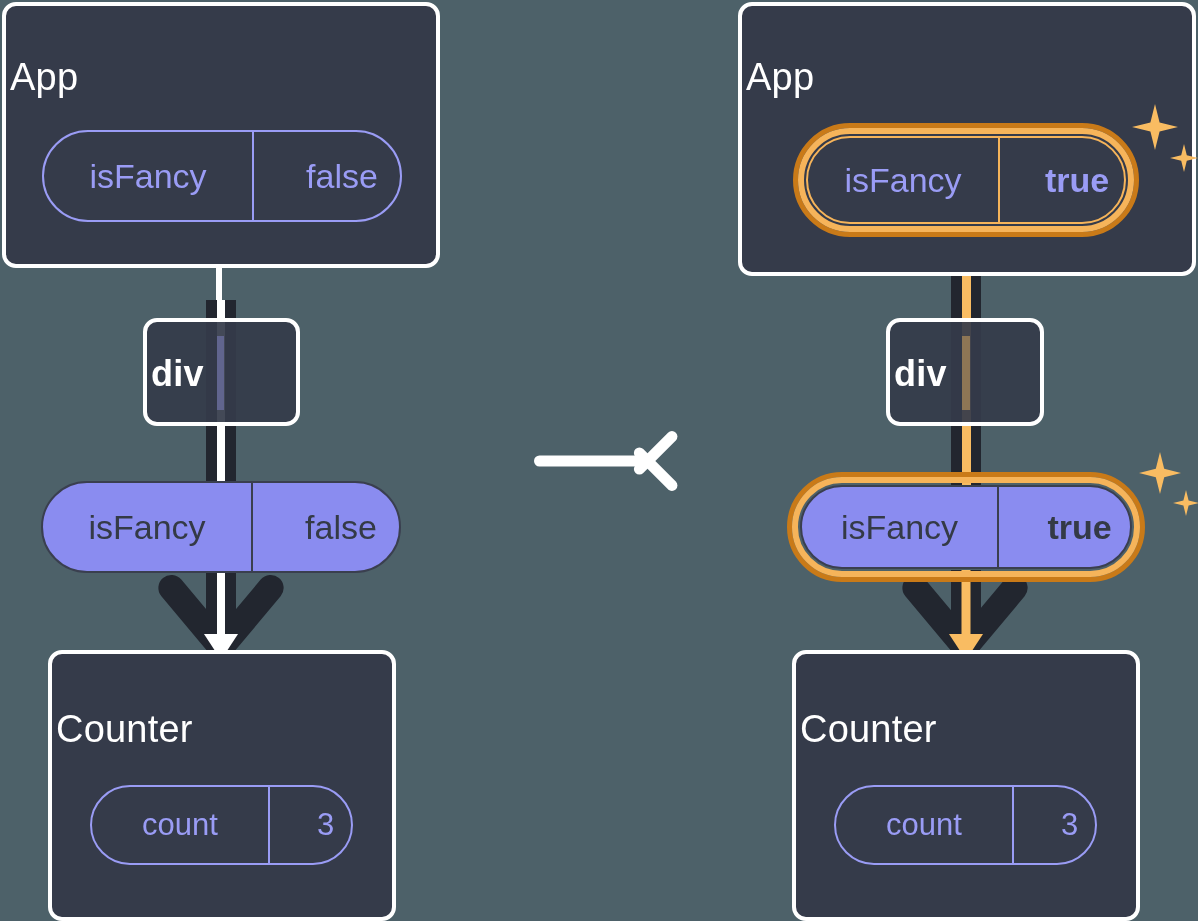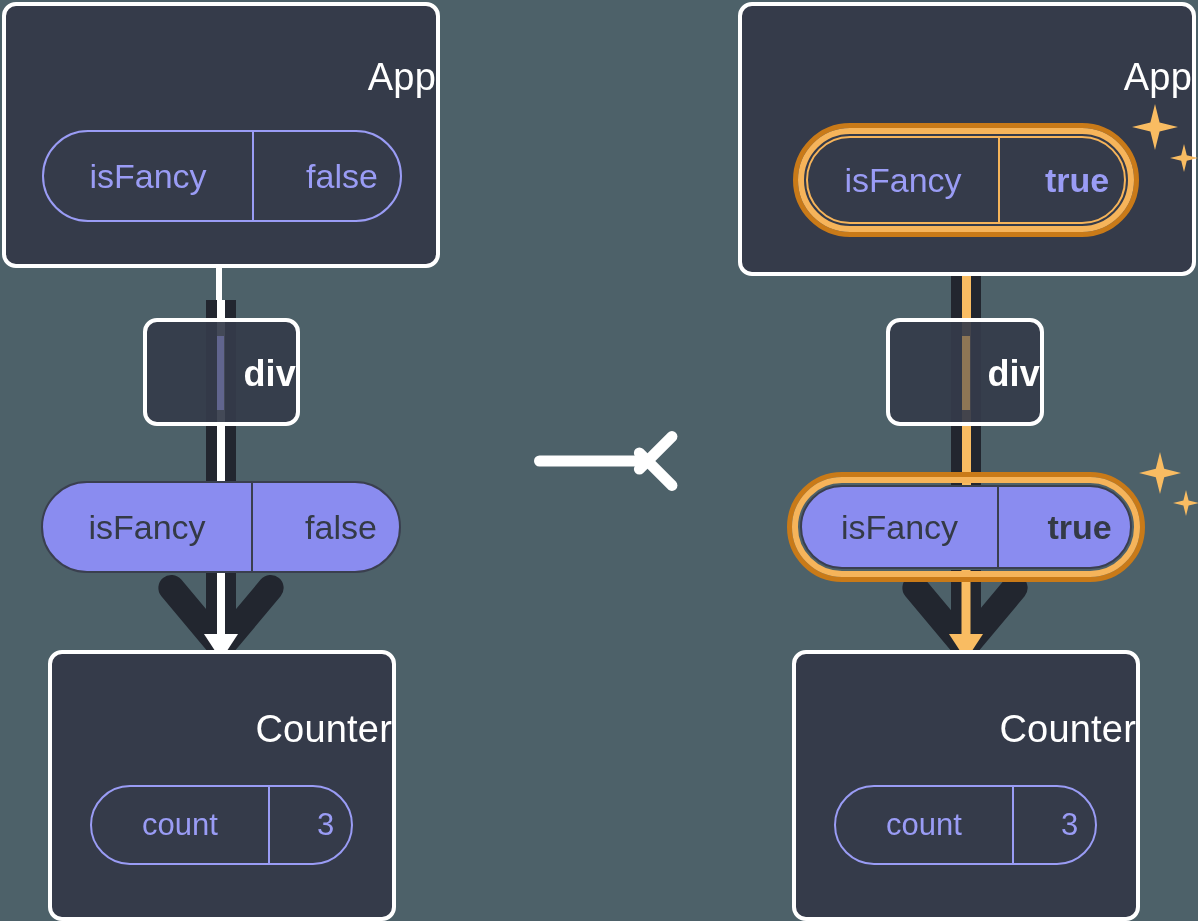--- a/index.html
+++ b/index.html
@@ -15,22 +15,22 @@
   .nodebox{
     position:absolute;
     background:#353b4a;
     border:4px solid #ffffff;
     border-radius:14px;
     box-sizing:border-box;
     z-index:5;
   }
   .nodebox.transparent{ background:rgba(53,59,74,0.93); }
   .node-title{
-    position:absolute;left:12px;right:0;
-    text-align:right;
+    position:absolute;left:4px;right:0;
+    text-align:left;
     color:#ffffff;
     font-size:38px;
     font-weight:400;
     letter-spacing:0.2px;
   }
 
   
   .pill{
     position:absolute;
     display:flex;

